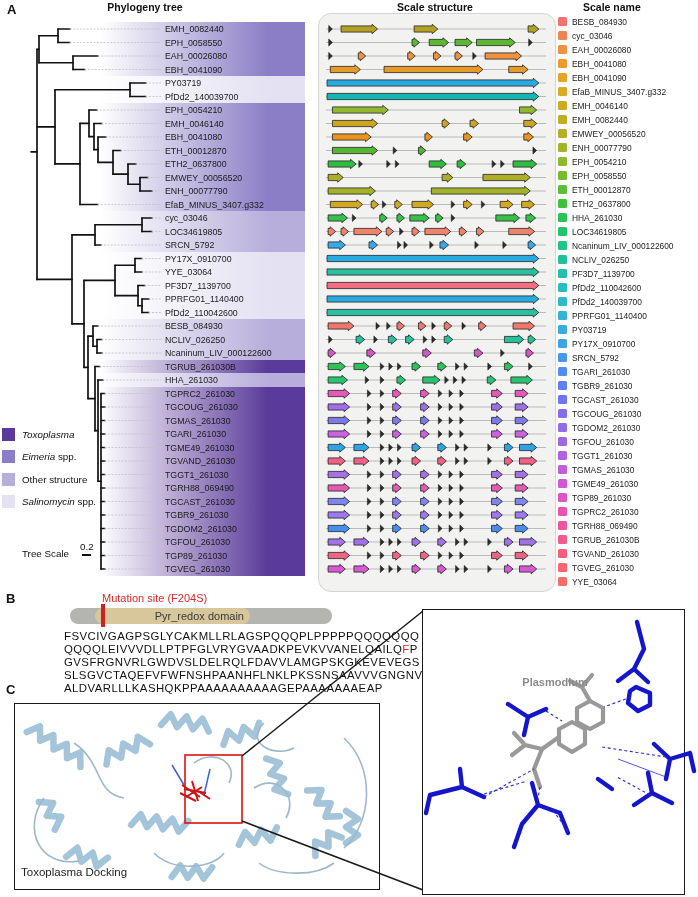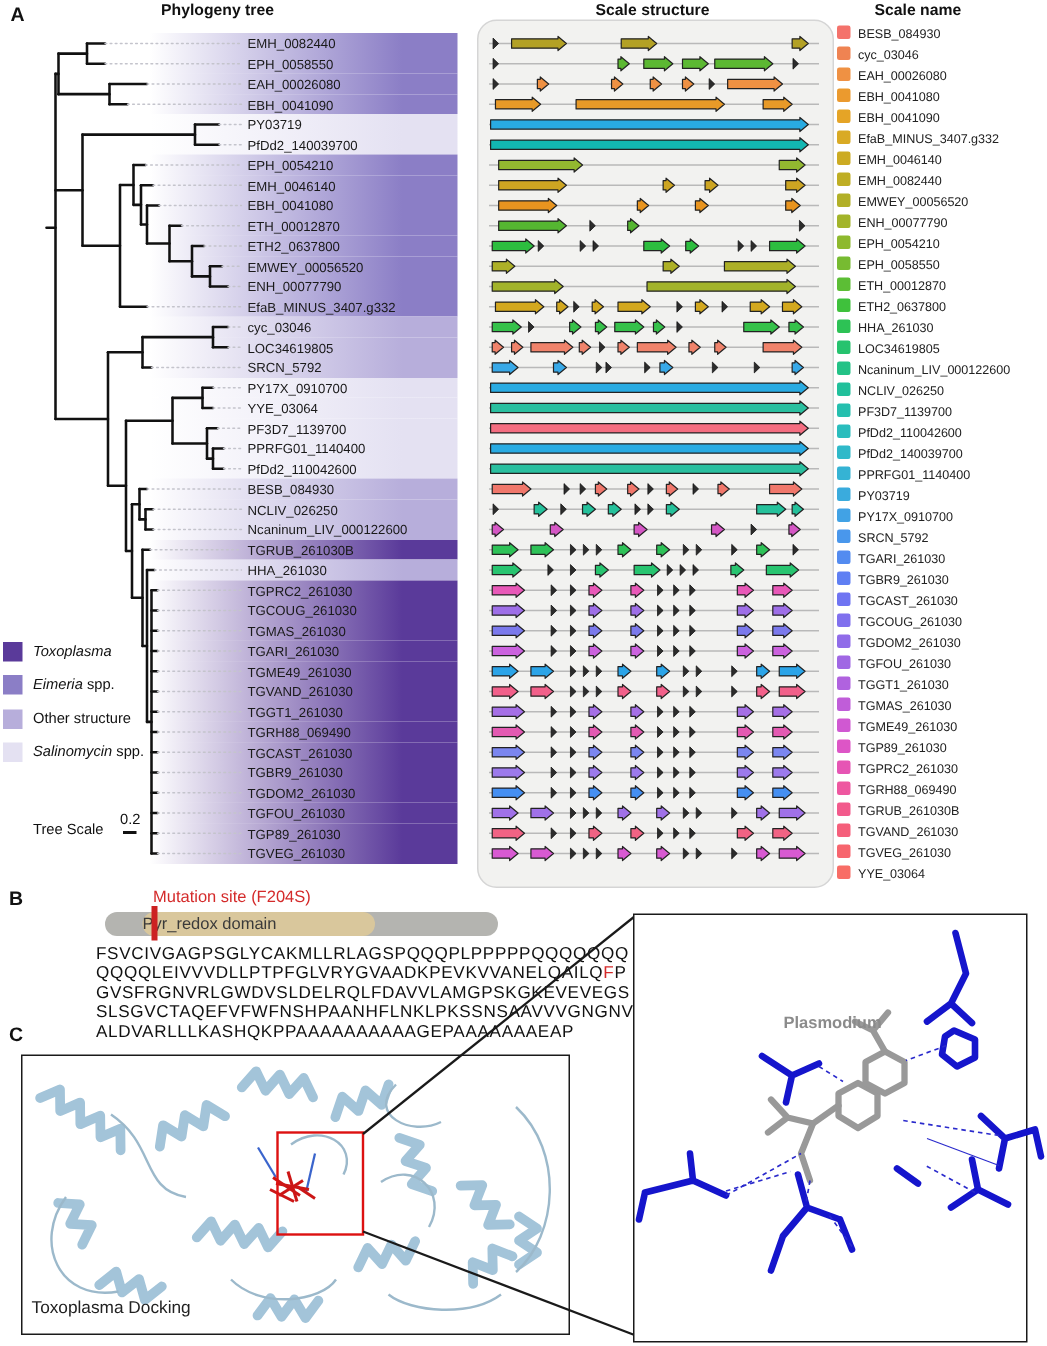--- a/index.html
+++ b/index.html
@@ -18,21 +18,21 @@
   .legend-label{position:absolute;left:20px;top:1px;font-size:9.8px;white-space:nowrap;color:#111;}
   .ital{font-style:italic;}
   #gs-panel{position:absolute;left:318px;top:13px;width:236px;height:577px;background:#f2f2f0;
             border:1px solid #d5d5d5;border-radius:13px;}
   #treescale-label{font-size:9.8px;color:#111;}
   #treescale-value{font-size:9.8px;color:#111;}
   #treescale-bar{position:absolute;left:82px;top:554px;width:9px;height:2.4px;background:#111;}
   #mutation-label{font-size:11px;color:#d42a2a;}
   #domain-bar{position:absolute;left:70px;top:608px;width:262px;height:16px;background:#b4b4b0;border-radius:8px;}
   #domain-region{position:absolute;left:95px;top:608px;width:155px;height:16px;background:#d9c79c;border-radius:8px;}
-  #domain-label{position:absolute;left:95px;top:610px;width:149px;text-align:left;font-size:11px;color:#3a3a3a;}
+  #domain-label{position:absolute;left:95px;top:610px;width:149px;text-align:right;font-size:11px;color:#3a3a3a;}
   #mutation-tick{position:absolute;left:101px;top:604px;width:3.5px;height:23px;background:#cc2222;}
   .seq-line{position:absolute;left:64px;font-size:11.4px;letter-spacing:0.45px;color:#111;white-space:nowrap;}
   .seq-red{color:#d42a2a;}
   #panelC-box{position:absolute;left:14px;top:703px;width:364px;height:185px;border:1.6px solid #1a1a1a;background:#fff;}
   #inset-box{position:absolute;left:422px;top:609px;width:261px;height:284px;border:1.6px solid #1a1a1a;background:#fff;}
   #docking-label{font-size:11.5px;color:#222;}
   #ligand-label{font-weight:bold;font-size:11px;color:#8b8b8b;text-align:center;}
   svg{position:absolute;overflow:visible;}
 </style>
 </head>

